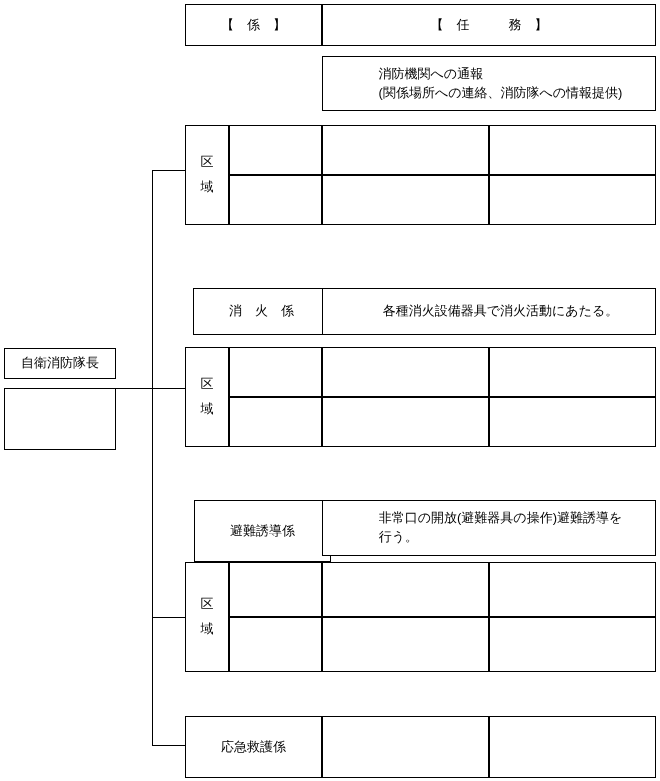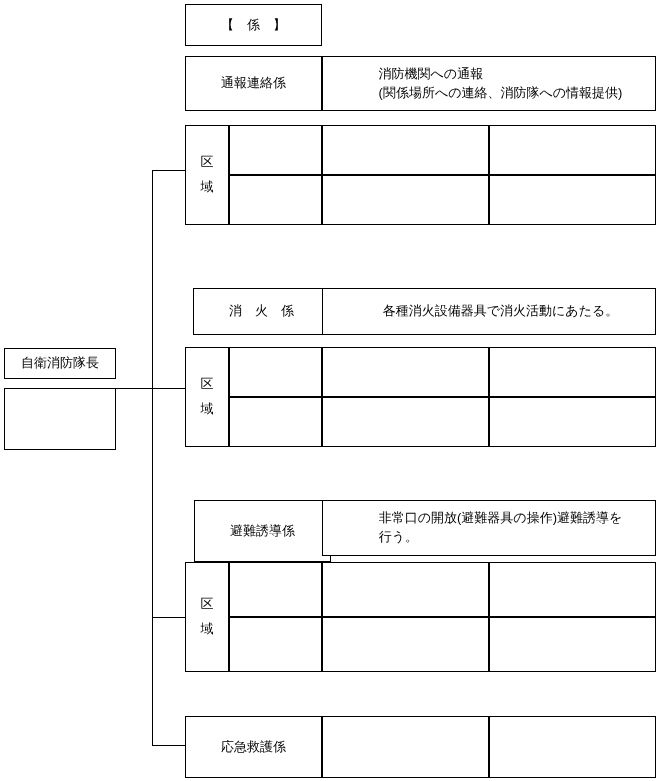--- a/index.html
+++ b/index.html
@@ -56,24 +56,24 @@
   }
 </style>
 </head>
 <body>
 
 <div id="stage">
 
   <div class="box" style="left:185px; top:4px; width:137px; height:42px;">
     <span class="cell-text">【　係　】</span>
   </div>
+  <div class="box" style="left:322px; top:4px; width:334px; height:42px;">
+    <span class="cell-text">【　任　　　務　】</span>
+  </div>
 
-  <div class="box" style="left:185px; top:56px; width:137px; height:55px;">
-    <span class="cell-text">通報連絡係</span>
-  </div>
   <div class="box cell-left" style="left:322px; top:56px; width:334px; height:55px;">
     <span class="cell-text">消防機関への通報
 (関係場所への連絡、消防隊への情報提供)</span>
   </div>
 
   <div class="box vstack" style="left:185px; top:125px; width:44px; height:100px;">
     <span class="cell-text">区</span>
     <span class="cell-text">域</span>
   </div>
 

